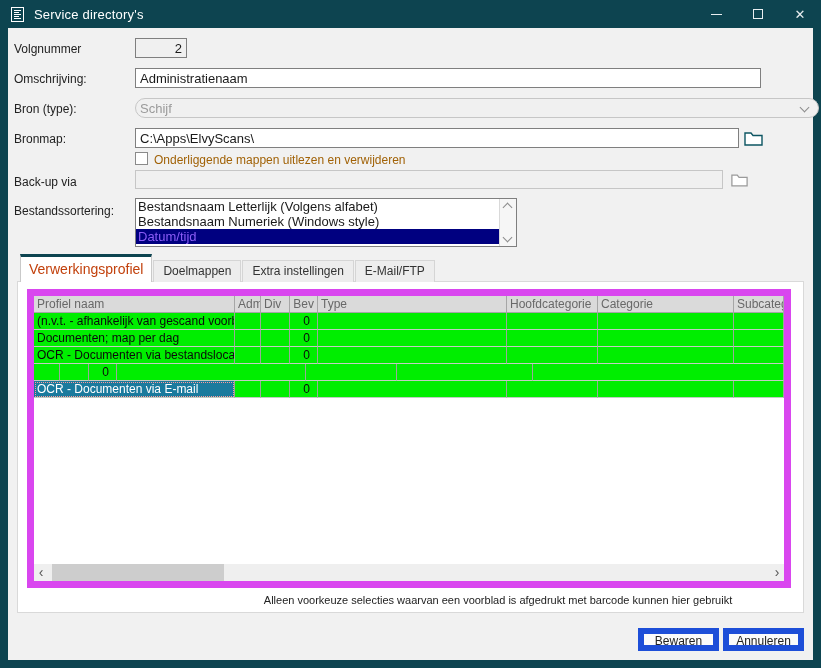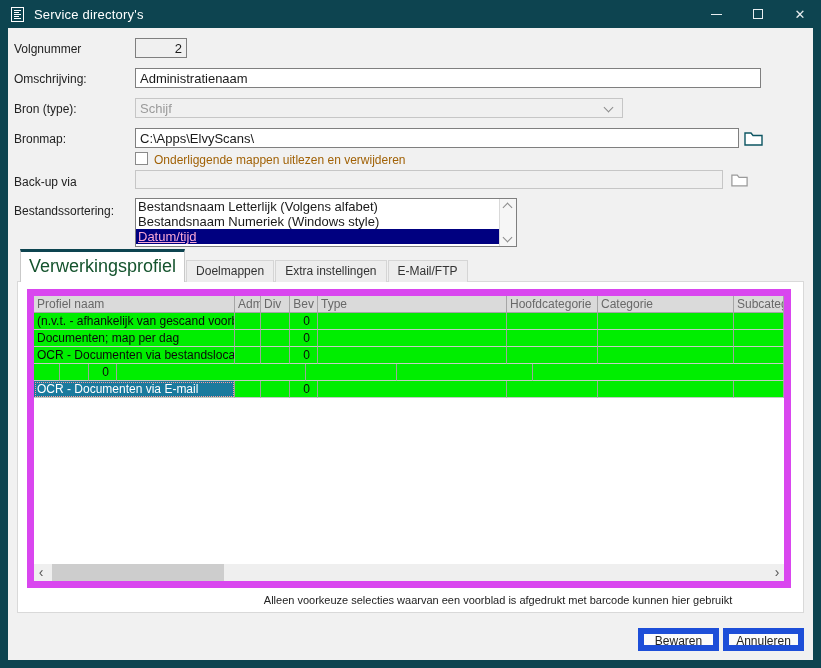--- a/index.html
+++ b/index.html
@@ -33,30 +33,30 @@
 
   .folder-btn { position:absolute; width:20px; height:20px; background:transparent; display:flex; align-items:center; justify-content:center; cursor:pointer; }
 
   .checkbox { position:absolute; width:13px; height:13px; background:#fff; border:1px solid #8a8a8a; }
   .cb-label { position:absolute; font-size:12px; color:#a16207; }
 
   
   .listbox { position:absolute; left:127px; top:170px; width:382px; height:49px; background:#fff; border:1px solid #7f7f7f; overflow:hidden; }
   .lb-inner { position:absolute; left:0; top:0; right:17px; bottom:0; overflow:hidden; }
   .lb-option { height:15px; line-height:15px; font-size:13px; padding:0 2px; white-space:nowrap; overflow:hidden; }
-  .lb-option.sel { background:#000080; color:#f9a8d4;text-decoration:underline; }
+  .lb-option.sel { background:#000080; color:#8b5cf6; }
   .lb-scroll { position:absolute; right:0; top:0; width:17px; bottom:0; background:#f6f6f6; border-left:1px solid #d9d9d9; }
   .lb-arrow { position:absolute; left:4px; width:7px; height:7px; border-right:1.5px solid #8c8c8c; border-bottom:1.5px solid #8c8c8c; }
   .lb-arrow.up { top:5px; transform:rotate(-135deg); }
   .lb-arrow.down { bottom:5px; transform:rotate(45deg); }
 
   
   .tabs { position:absolute; left:12px; top:229px; height:25px; display:flex; align-items:flex-end; z-index:3; }
   .tab { background:#ededed; border:1px solid #d5d5d5; border-bottom:none; padding:3px 9px 4px 9px; font-size:12px; color:#333; margin-right:1px; cursor:pointer; }
-  .tab.active { background:#fff; border:1px solid #c9c9c9; border-top:3px solid #0d4450; border-bottom:none; padding:4px 8px 5px 8px; font-size:18px; color:#14532d; }
+  .tab.active { background:#fff; border:1px solid #c9c9c9; border-top:3px solid #0d4450; border-bottom:none; padding:4px 8px 5px 8px; font-size:14px; color:#c2410c; }
 
   .panel { position:absolute; left:9px; top:253px; width:787px; height:332px; background:#fff; border:1px solid #d9d9d9; z-index:1; }
 
   
   .dtable { position:absolute; left:19px; top:261px; width:764px; height:299px; background:#fff; border:7px solid #d946ef; z-index:2; display:flex; flex-direction:column; }
   .thead { display:flex; height:17px; flex:0 0 17px; background:#dadada; }
   .hcell { height:17px; line-height:16px; font-size:12px; color:#686868; padding:0 3px; border-right:1px solid #a6a6a6; border-bottom:1px solid #a6a6a6; white-space:nowrap; overflow:hidden; flex:0 0 auto; }
   .trow { display:flex; height:17px; flex:0 0 17px; }
   .tcell { height:17px; line-height:16px; font-size:12px; color:#0a0a0a; padding:0 3px; border-right:1px solid #9aa89a; border-bottom:1px solid #c2ccc2; white-space:nowrap; overflow:hidden; flex:0 0 auto; cursor:default; }
   .tcell.selcell { color:#fff; outline:1px dotted #ff9a9a; outline-offset:-2px; }
@@ -105,21 +105,21 @@
 
   <div class="content">
 
     <span class="flabel" style="top:14px;">Volgnummer</span>
     <div class="tfield num-field" style="left:127px; top:10px; width:52px; height:20px;">2</div>
 
     <span class="flabel" style="top:44px;">Omschrijving:</span>
     <div class="tfield" style="left:127px; top:40px; width:626px; height:20px;">Administratienaam</div>
 
     <span class="flabel" style="top:74px;">Bron (type):</span>
-    <div class="dropdown" style="left:127px; top:70px; width:488px; height:20px;">
+    <div class="dropdown" style="left:127px; top:70px; width:684px; height:20px;border-radius:10px;">
       <span>Schijf</span>
       <span class="dd-chev"></span>
     </div>
 
     <span class="flabel" style="top:104px;">Bronmap:</span>
     <div class="tfield" style="left:127px; top:100px; width:604px; height:20px;">C:\Apps\ElvyScans\</div>
     <div class="folder-btn" style="left:735px; top:100px;">
       <svg width="19" height="15" viewBox="0 0 19 15">
           <path d="M1 2 h6 l2 2.5 h9 v9.5 h-17 z" fill="#ffffff" stroke="#0c5562" stroke-width="1.4"></path>
         </svg>

